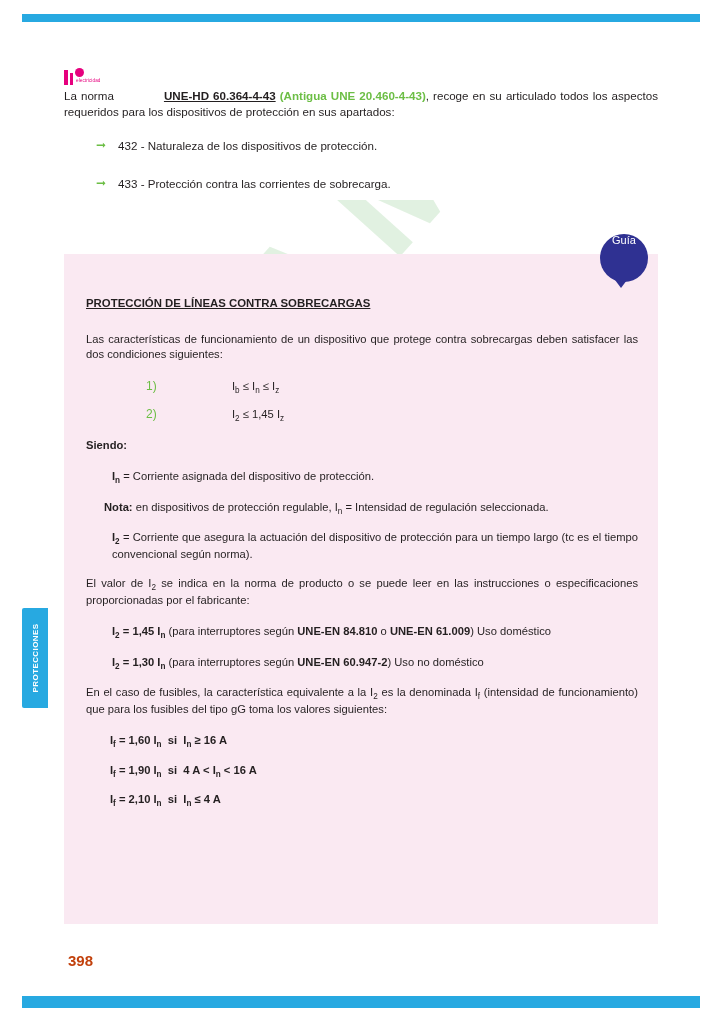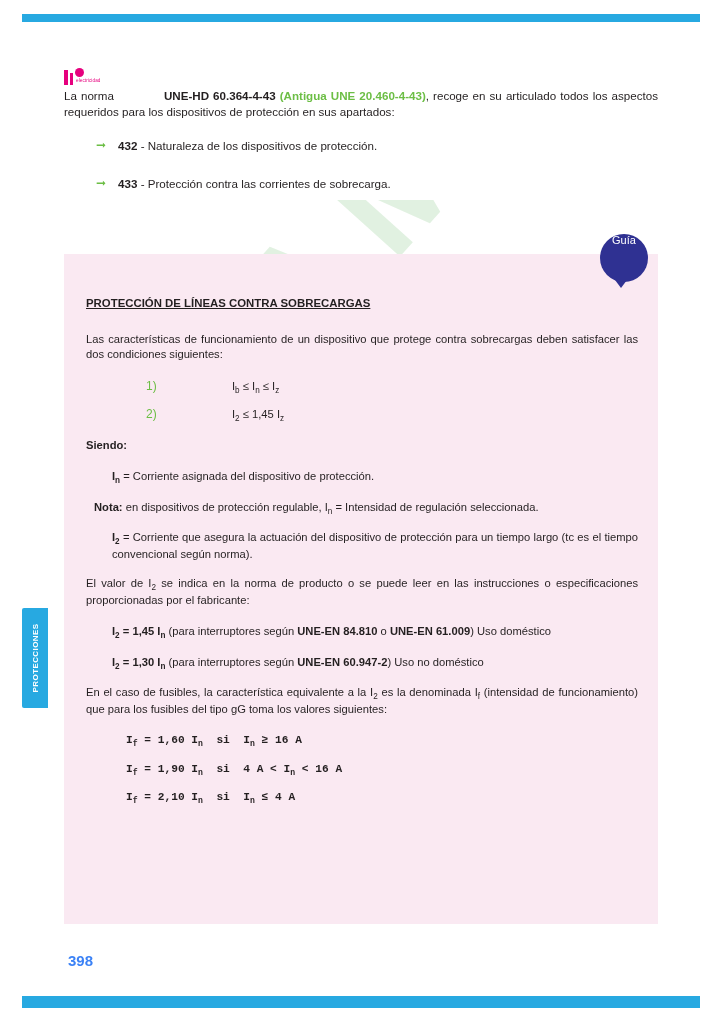--- a/index.html
+++ b/index.html
@@ -97,20 +97,21 @@
     position: absolute;
     left: 64px;
     top: 88px;
     width: 594px;
     font-size: 11.6px;
     line-height: 16px;
     text-align: justify;
     color: #231f20;
   }
   .intro b.und {
+    text-decoration: underline;
     font-weight: bold;
     padding-left: 46px;
   }
   .green {
     color: #6cbe45;
     font-weight: bold;
   }
 
   
   .bullets {
@@ -126,21 +127,21 @@
     font-size: 11.6px;
     line-height: 16px;
   }
   .bullet .arrow {
     color: #6cbe45;
     font-size: 12px;
     margin-right: 12px;
     line-height: 15px;
   }
   .bullet b {
-    font-weight: bold;
+    font-weight: normal;
   }
 
   
   .side-tab {
     position: absolute;
     left: 22px;
     top: 608px;
     width: 26px;
     height: 100px;
     background: #27a9e1;
@@ -251,48 +252,47 @@
   .siendo {
     font-weight: bold;
     margin-bottom: 16px;
   }
   .indent {
     margin-left: 26px;
     margin-bottom: 14px;
     text-align: justify;
   }
   .indent-nb {
-    margin-left: 8px;
+    margin-left: 18px;
     margin-bottom: 14px;
     text-align: justify;
   }
   .formula-list {
-    margin-left: 40px;
-    font-family: Liberation Mono, monospace;
+    margin-left: 24px;
   }
   .formula-list div {
     font-weight: bold;
     margin-bottom: 13px;
   }
   sub {
     font-size: 73%;
     vertical-align: baseline;
     position: relative;
     top: 3px;
   }
   b { font-weight: bold; }
 
   
   .page-number {
     position: absolute;
     left: 68px;
     top: 952px;
     font-size: 15px;
     font-weight: bold;
-    color: #3b82f6;
+    color: #c2410c;
   }
 </style>
 </head>
 <body>
 
 <div class="page">
 
   <div class="top-rule"></div>
 
 

